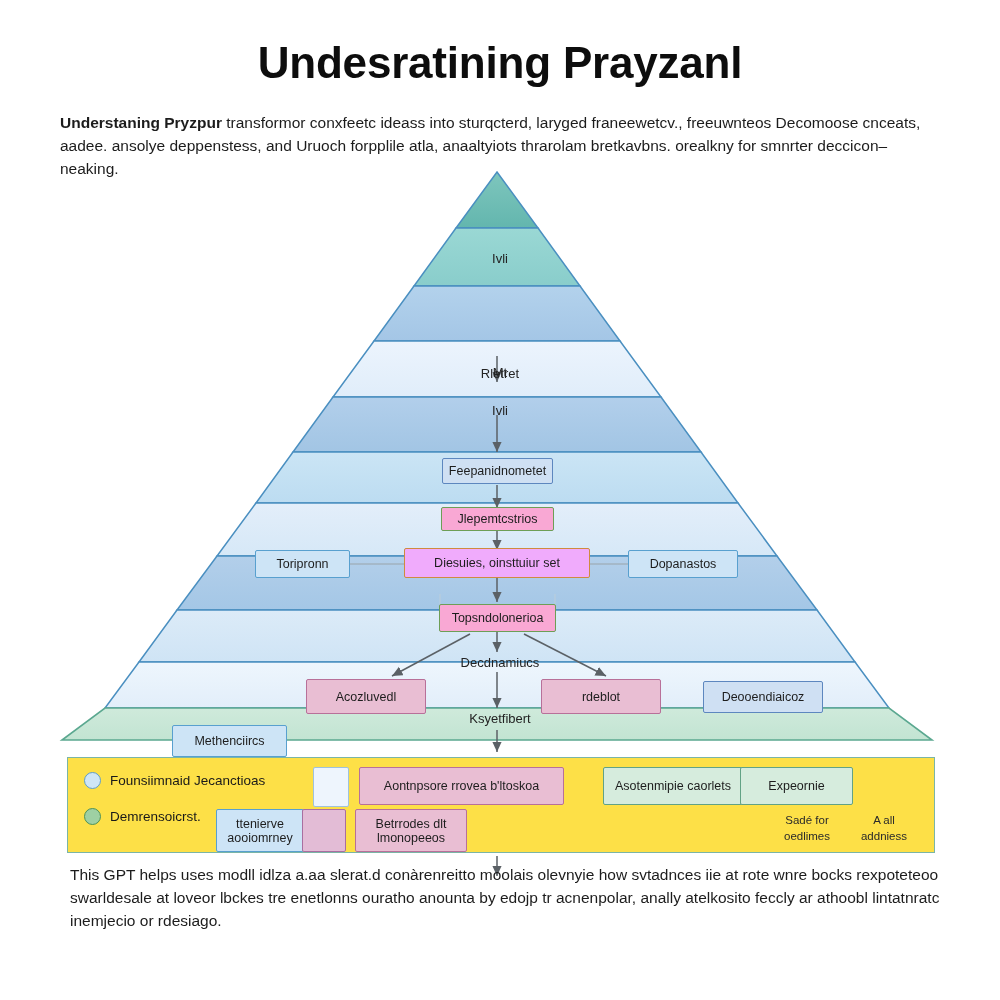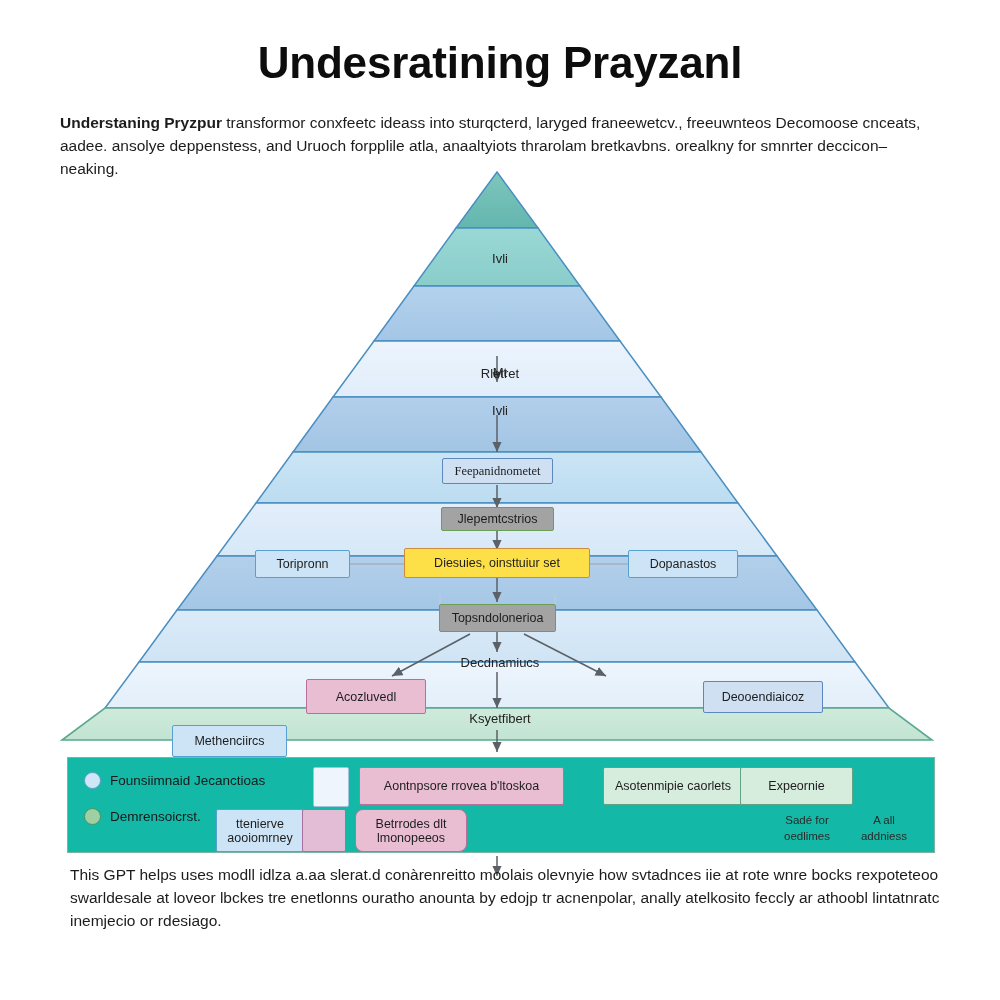--- a/index.html
+++ b/index.html
@@ -39,43 +39,43 @@
     display:flex;align-items:center;justify-content:center;
     font-size:12.5px;color:#1d1d1d;
     border-radius:2px;
     box-sizing:border-box;
     text-align:center;
     line-height:1.12;
     white-space:pre-line;
   }
   .b-blue   {background:#cfe0f3;border:1.4px solid #5d87bf;}
   .b-blue2  {background:#cde4f6;border:1.4px solid #58a0cf;}
-  .b-green  {background:#a3a3a3;border:1.4px solid #6d9e56;}
+  .b-green  {background:#f9a8d4;border:1.4px solid #6d9e56;}
   .b-green2 {background:#d6ecdd;border:1.4px solid #62a285;}
-  .b-orange {background:#fde047;border:1.4px solid #d08a3e;}
+  .b-orange {background:#f0abfc;border:1.4px solid #d08a3e;}
   .b-pink   {background:#e9bed3;border:1.4px solid #b87099;}
   .b-pink2  {background:#e3bcd6;border:1.4px solid #a96ea0;}
   .b-faint  {background:#eef5fd;border:1.4px solid #9fc2dd;}
 
   
   .tier-label{
     position:absolute;width:1000px;left:0;text-align:center;
     font-size:13px;color:#232323;
   }
 
   
   .flow-label{
     position:absolute;width:1000px;left:0;text-align:center;
     font-size:13px;color:#232323;
   }
 
   
   #panel{
     position:absolute;left:67px;top:757px;width:868px;height:96px;
-    background:#14b8a6;border:1.5px solid #7ab5a6;
+    background:#fde047;border:1.5px solid #7ab5a6;
     box-sizing:border-box;
   }
   .legend-row{position:absolute;display:flex;align-items:center;}
   .dot{
     width:17px;height:17px;border-radius:50%;
     box-sizing:border-box;flex:none;margin-right:9px;
   }
   .dot-blue{background:#cfe6f7;border:1.6px solid #5f9dc9;}
   .dot-green{background:#9ed0a3;border:1.6px solid #4f9257;}
   .legend-text{font-size:13.5px;color:#191919;white-space:nowrap;}
@@ -182,37 +182,38 @@
 
     <path d="M440,594 L440,605 L555,605 L555,594" fill="none" stroke="#b9cddd" stroke-width="1.2"></path>
   </svg>
 
   <div class="tier-label" style="top:251px;">Ivli</div>
   <div class="tier-label" style="top:366px;">Rletret</div>
 
   <div class="tier-label" style="top:365px;">Mt</div>
   <div class="tier-label" style="top:403px;">Ivli</div>
 
-  <div class="nodebox b-blue" style="left:442px;top:458px;width:111px;height:26px;font-family:Liberation Serif, serif;">Feepanidnometet</div>
+  <div class="nodebox b-blue" style="left:442px;top:458px;width:111px;height:26px;">Feepanidnometet</div>
 
   <div class="nodebox b-green" style="left:441px;top:507px;width:113px;height:24px;">Jlepemtcstrios</div>
 
   <div class="nodebox b-blue2" style="left:255px;top:550px;width:95px;height:28px;">Toripronn</div>
 
   <div class="nodebox b-orange" style="left:404px;top:548px;width:186px;height:30px;">Diesuies, oinsttuiur set</div>
 
   <div class="nodebox b-blue2" style="left:628px;top:550px;width:110px;height:28px;">Dopanastos</div>
 
   <div class="nodebox b-green" style="left:439px;top:604px;width:117px;height:28px;">Topsndolonerioa</div>
 
   <div class="flow-label" style="top:655px;">Decdnamiucs</div>
   <div class="flow-label" style="top:711px;">Ksyetfibert</div>
 
   <div class="nodebox b-blue2" style="left:172px;top:681px;width:115px;height:32px;margin-top:44px;">Methenciircs</div>
   <div class="nodebox b-pink" style="left:306px;top:679px;width:120px;height:35px;">Acozluvedl</div>
+  <div class="nodebox b-pink" style="left:541px;top:679px;width:120px;height:35px;">rdeblot</div>
   <div class="nodebox b-blue" style="left:703px;top:681px;width:120px;height:32px;">Deooendiaicoz</div>
 
   <div id="panel">
 
     <div class="legend-row" style="left:16px;top:14px;">
       <span class="dot dot-blue"></span>
       <span class="legend-text">Founsiimnaid Jecanctioas</span>
     </div>
 
     <div class="legend-row" style="left:16px;top:50px;">
@@ -221,21 +222,21 @@
     </div>
 
     <div class="nodebox b-faint" style="left:245px;top:9px;width:36px;height:40px;font-size:11px;"></div>
     <div class="nodebox b-pink" style="left:291px;top:9px;width:205px;height:38px;">Aontnpsore rrovea b'ltoskoa</div>
     <div class="nodebox b-green2" style="left:535px;top:9px;width:140px;height:38px;">Asotenmipie caorlets</div>
     <div class="nodebox b-green2" style="left:672px;top:9px;width:113px;height:38px;">Expeornie</div>
 
     <div class="nodebox b-blue2" style="left:148px;top:51px;width:88px;height:43px;">ttenierve
 aooiomrney</div>
     <div class="nodebox b-pink2" style="left:234px;top:51px;width:44px;height:43px;"></div>
-    <div class="nodebox b-pink" style="left:287px;top:51px;width:112px;height:43px;border-radius:8px;">Betrrodes dlt
+    <div class="nodebox b-pink" style="left:287px;top:51px;width:112px;height:43px;">Betrrodes dlt
 lmonopeeos</div>
 
     <div class="micro" style="left:704px;top:55px;width:70px;">Sadé for
 oedlimes</div>
     <div class="micro" style="left:781px;top:55px;width:70px;">A all
 addniess</div>
   </div>
 
   <div class="outro">This GPT helps uses modll idlza a.aa slerat.d conàrenreitto moolais olevnyie how svtadnces iie at rote wnre bocks rexpoteteoo swarldesale at loveor lbckes tre enetlonns ouratho anounta by edojp tr acnenpolar, anally atelkosito feccly ar athoobl lintatnratc inemjecio or rdesiago.</div>
 

